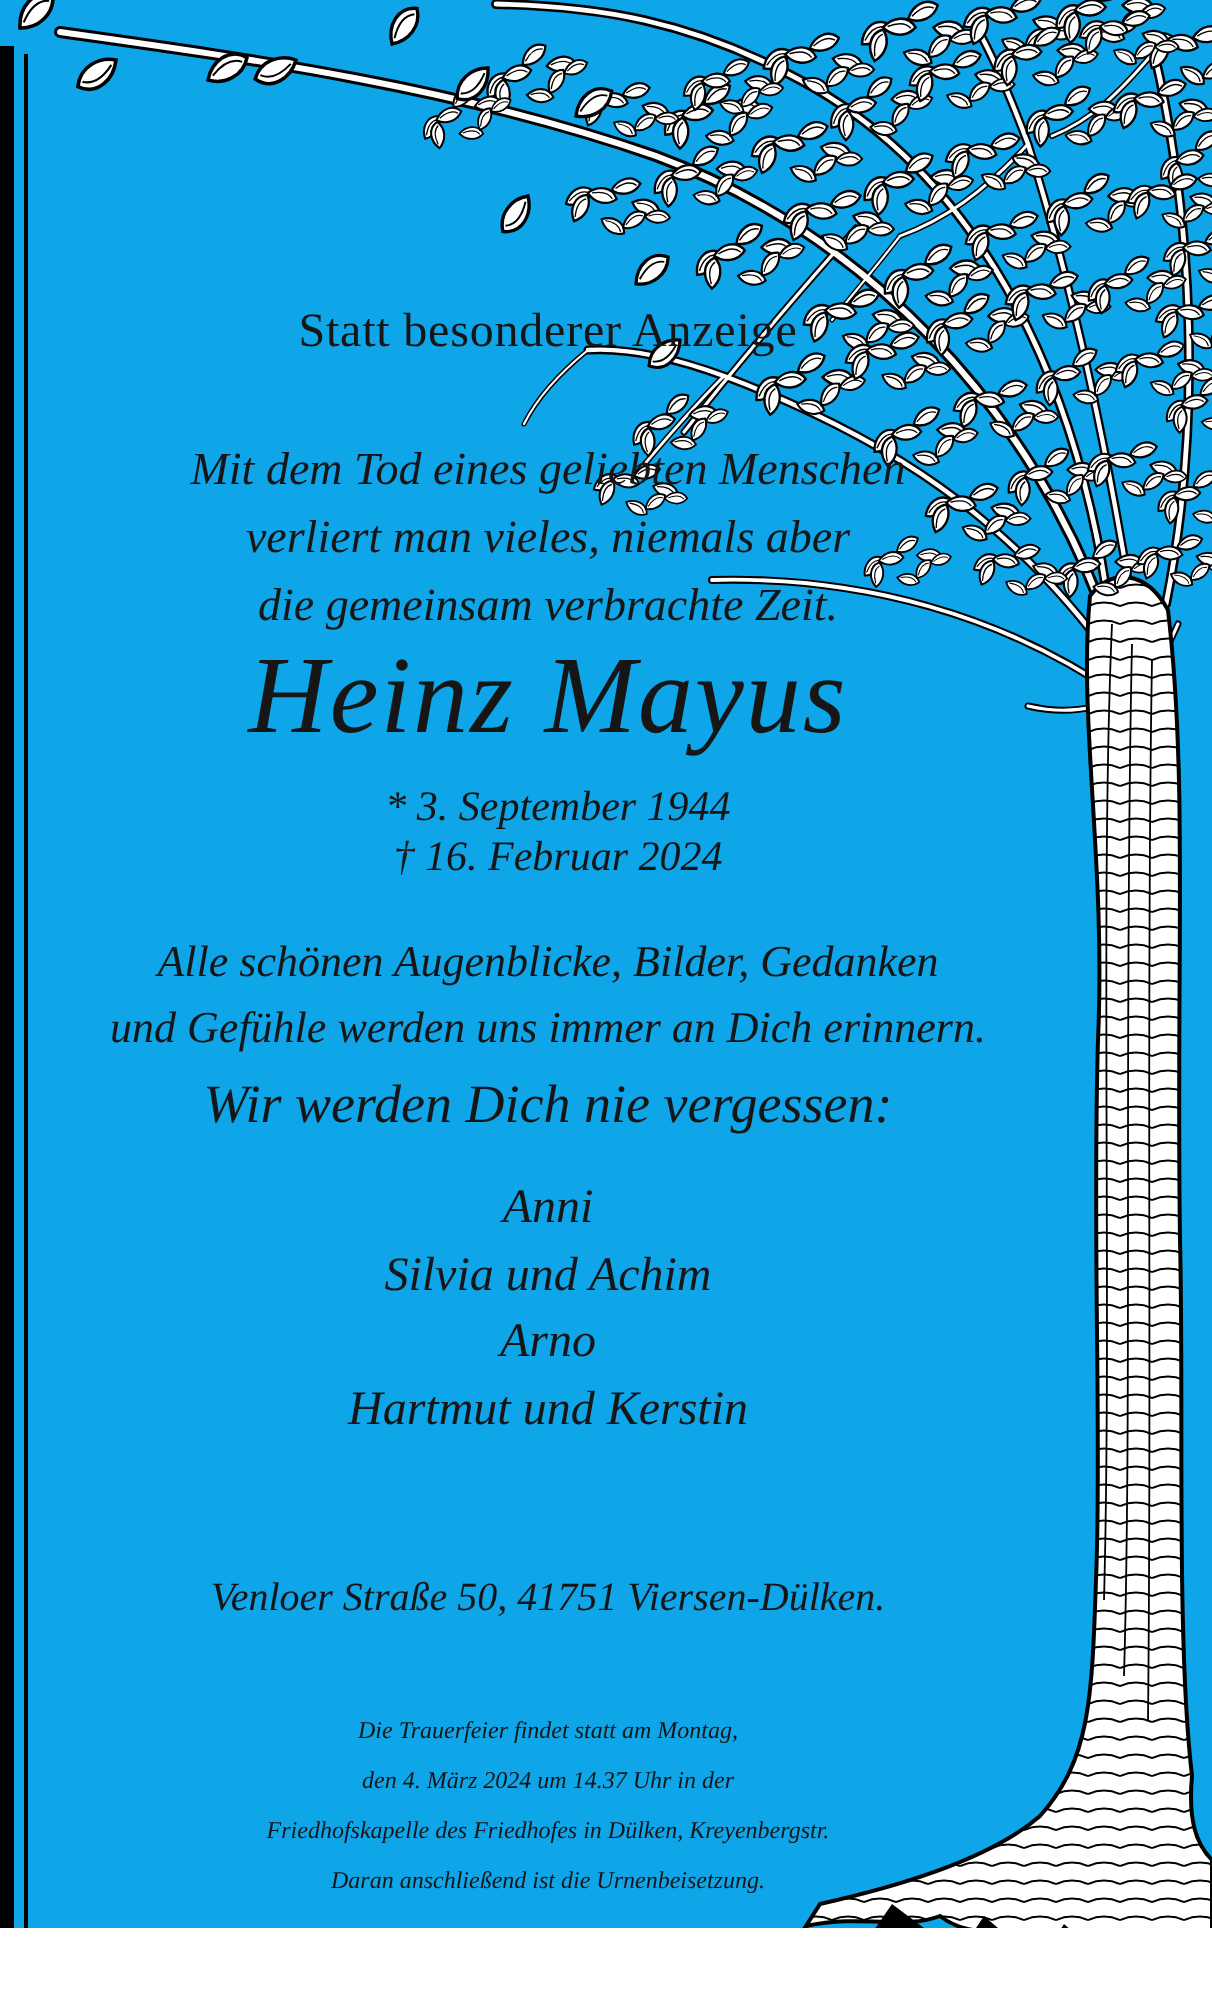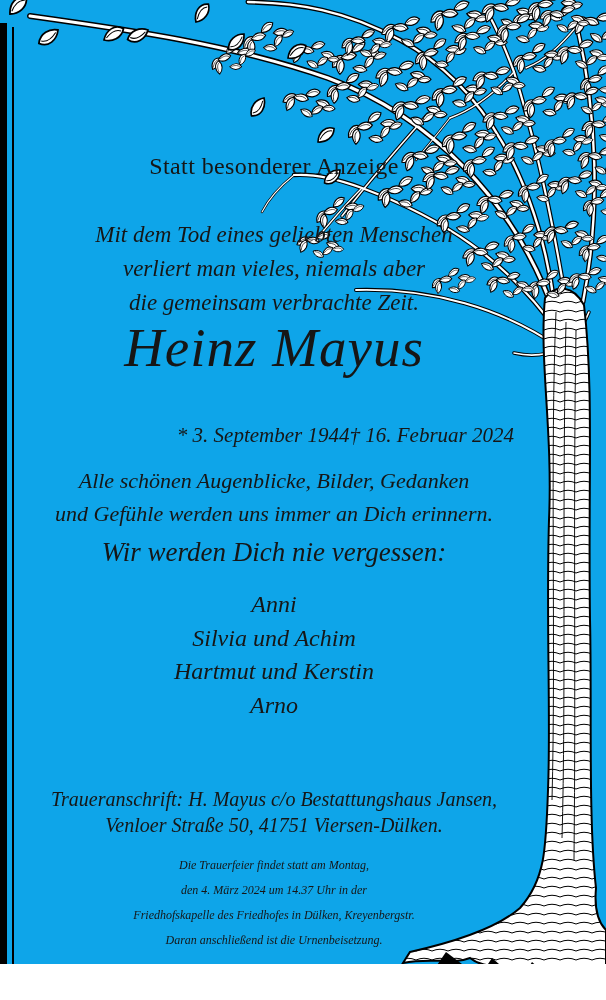--- a/index.html
+++ b/index.html
@@ -19,21 +19,21 @@
   .frame-bottom-thin{position:absolute;left:12px;top:984px;width:389px;height:2px;background:#000;}
 
   
   .tree{position:absolute;left:0;top:0;width:606px;height:1000px;z-index:1;}
 
   
   .txt{position:absolute;left:28px;width:492px;text-align:center;z-index:2;}
   .header{top:153px;font-size:24px;font-style:normal;letter-spacing:.4px;}
   .intro{top:218px;font-size:23px;font-style:italic;line-height:34px;}
   .name{top:316px;font-size:55px;font-style:italic;letter-spacing:1px;}
-  .dates{top:423px;font-size:21px;font-style:italic;display:flex;justify-content:flex-end;padding:0 6px 0 16px;box-sizing:border-box;}
+  .dates{top:391px;font-size:21px;font-style:italic;display:flex;justify-content:flex-end;padding:0 6px 0 16px;box-sizing:border-box;flex-direction:column;}
   .memory{top:464px;font-size:22px;font-style:italic;line-height:33px;}
   .farewell{top:537px;font-size:27px;font-style:italic;}
   .mourners{top:588px;font-size:24px;font-style:italic;line-height:33.5px;}
   .address{top:786px;font-size:20px;font-style:italic;line-height:26px;}
   .service{top:853px;font-size:12px;font-style:italic;line-height:25px;}
 </style>
 </head>
 <body>
 
 <div class="page">
@@ -203,26 +203,25 @@
   <div class="txt memory">
     <div>Alle schönen Augenblicke, Bilder, Gedanken</div>
     <div>und Gefühle werden uns immer an Dich erinnern.</div>
   </div>
 
   <div class="txt farewell">Wir werden Dich nie vergessen:</div>
 
   <div class="txt mourners">
     <div>Anni</div>
     <div>Silvia und Achim</div>
+    <div>Arno</div>
     <div>Hartmut und Kerstin</div>
-    <div>Arno</div>
   </div>
 
   <div class="txt address">
-    <div>Traueranschrift: H. Mayus c/o Bestattungshaus Jansen,</div>
     <div>Venloer Straße 50, 41751 Viersen-Dülken.</div>
   </div>
 
   <div class="txt service">
     <div>Die Trauerfeier findet statt am Montag,</div>
     <div>den 4. März 2024 um 14.37 Uhr in der</div>
     <div>Friedhofskapelle des Friedhofes in Dülken, Kreyenbergstr.</div>
     <div>Daran anschließend ist die Urnenbeisetzung.</div>
   </div>
 

